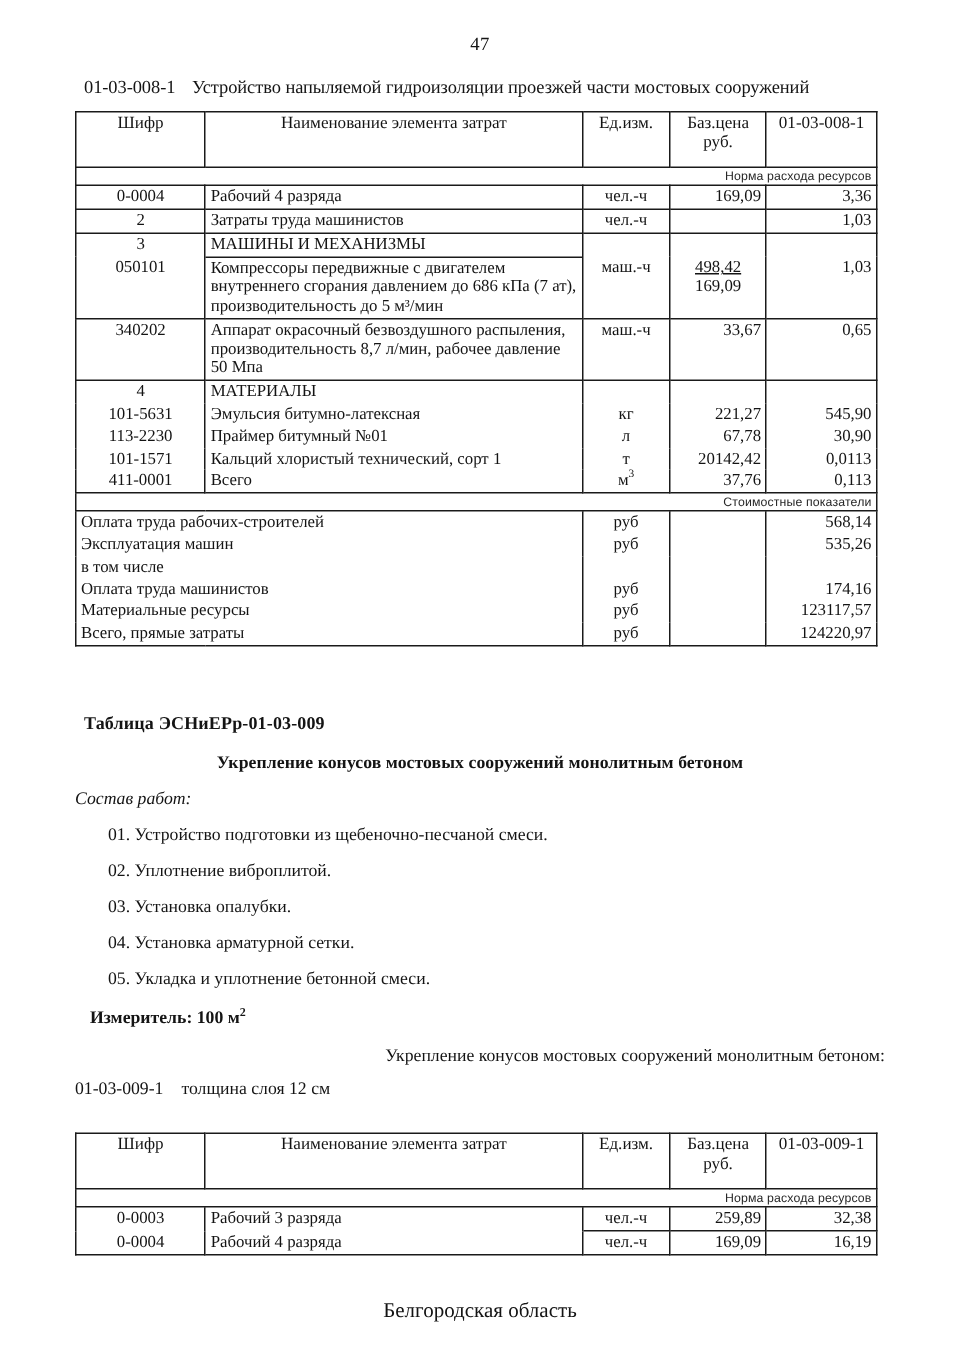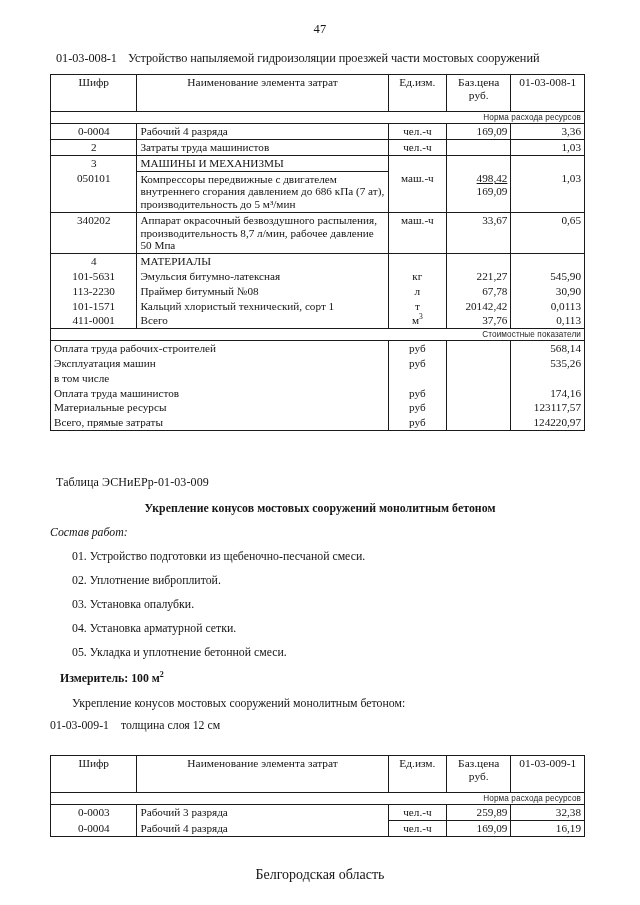--- a/index.html
+++ b/index.html
@@ -82,28 +82,28 @@
     color: #262626;
     letter-spacing: 0.1px;
   }
   .ctr  { text-align: center; }
   .rgt  { text-align: right; padding-right: 7px; }
   .lft  { text-align: left; }
   .bold { font-weight: bold; }
   .nb   { border-bottom: none !important; }
   .nt   { border-top: none !important; }
   .u    { text-decoration: underline; }
-  .stack { display:block; text-align:right; }
+  .stack { display:block; text-align:center; }
   sup { font-size: 0.68em; vertical-align: super; line-height: 0; }
 
   
   .sec2 { margin-top: 44px; }
   .tbl-label {
     font-size: 12px;
-    font-weight: normal;
+    font-weight: bold;
     margin-left: 6px;
     letter-spacing: 0.1px;
   }
   .sec-title {
     font-size: 11.8px;
     font-weight: bold;
     text-align: center;
     margin-top: 11px;
     letter-spacing: 0.05px;
   }
@@ -121,20 +121,21 @@
   .measure {
     font-size: 11.8px;
     font-weight: bold;
     margin-top: 11px;
     margin-left: 10px;
   }
   .lead-line {
     font-size: 11.8px;
     margin-top: 10px;
     margin-left: 22px;
+    text-align: right;
   }
   .code-line {
     font-size: 11.8px;
     margin-top: 7px;
     margin-left: 0px;
   }
   .code-line .cl-code { margin-right: 12px; }
 
   .t2wrap { margin-top: 22px; }
   .footer {
@@ -233,21 +234,21 @@
       <tr>
         <td class="ctr nt nb">101-5631</td>
         <td class="lft nt nb">Эмульсия битумно-латексная</td>
         <td class="ctr nt nb">кг</td>
         <td class="rgt nt nb">221,27</td>
         <td class="rgt nt nb">545,90</td>
       </tr>
 
       <tr>
         <td class="ctr nt nb">113-2230</td>
-        <td class="lft nt nb">Праймер битумный №08</td>
+        <td class="lft nt nb">Праймер битумный №01</td>
         <td class="ctr nt nb">л</td>
         <td class="rgt nt nb">67,78</td>
         <td class="rgt nt nb">30,90</td>
       </tr>
 
       <tr>
         <td class="ctr nt nb">101-1571</td>
         <td class="lft nt nb">Кальций хлористый технический, сорт 1</td>
         <td class="ctr nt nb">т</td>
         <td class="rgt nt nb">20142,42</td>

